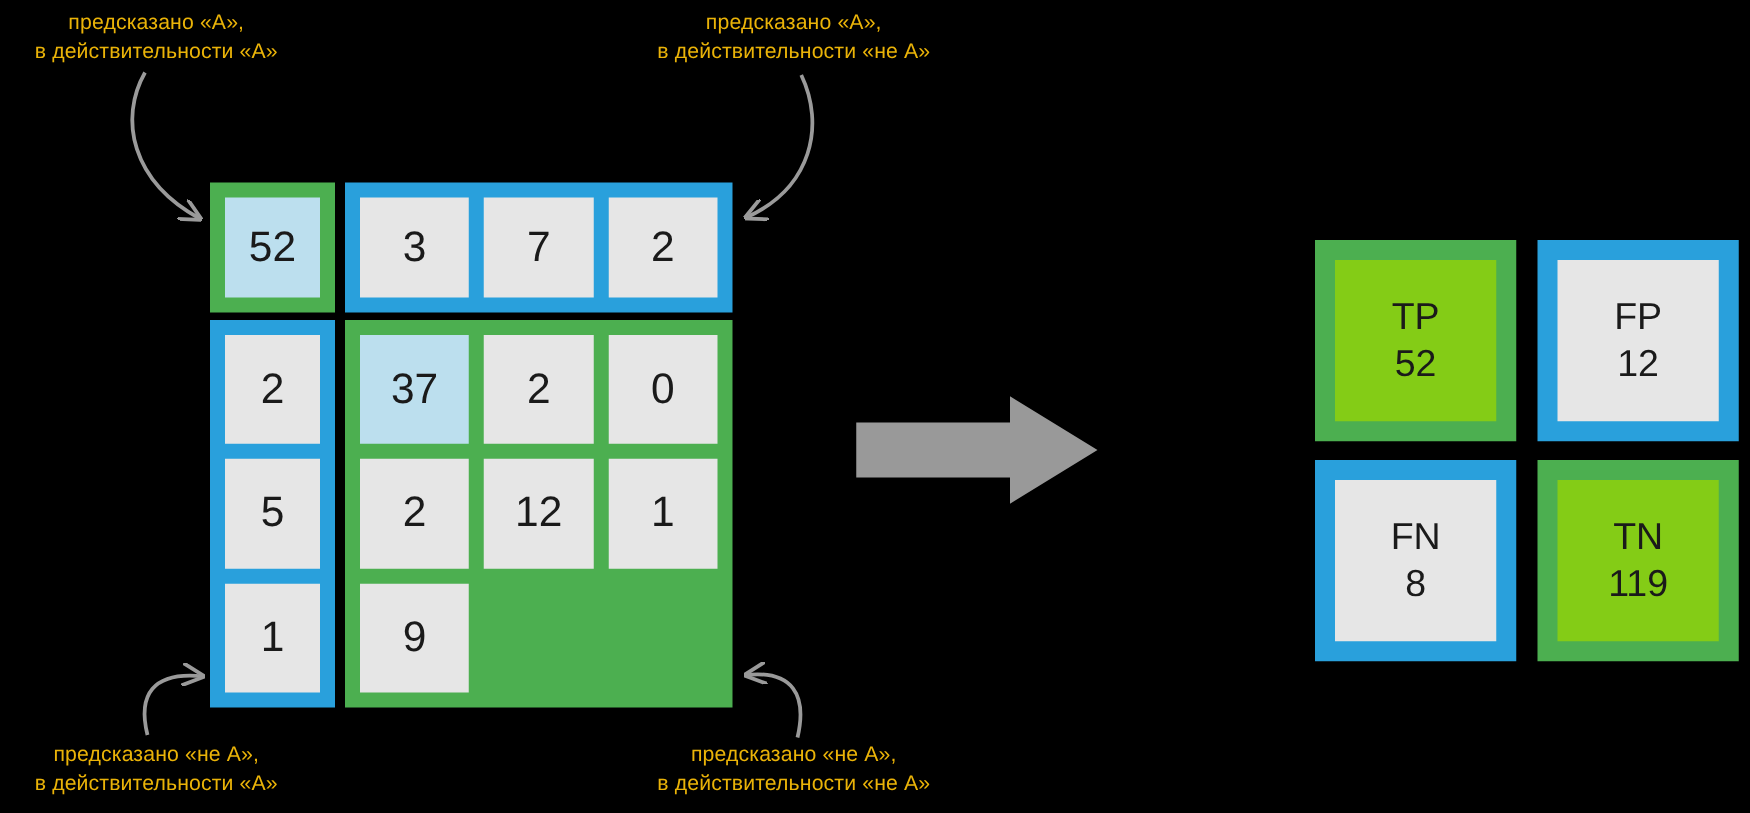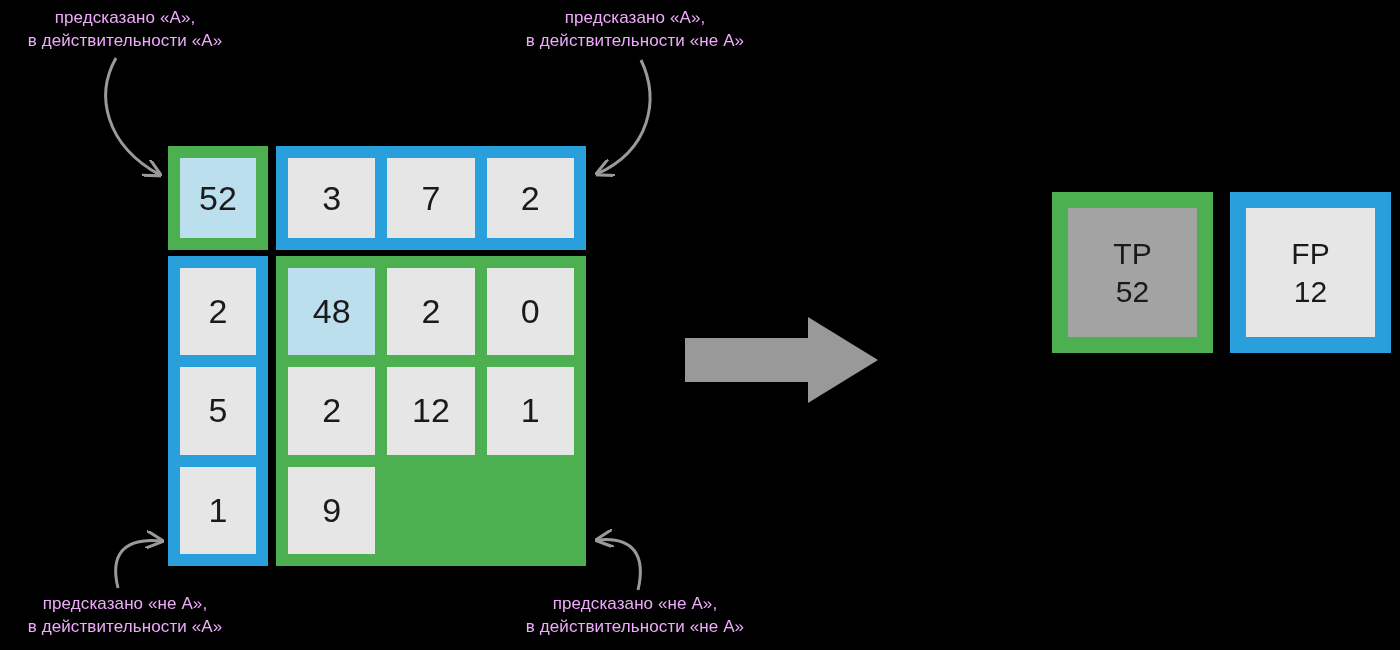--- a/index.html
+++ b/index.html
@@ -18,21 +18,21 @@
     position: absolute;
     left: 0; top: 0;
     width: 1400px;
     height: 650px;
     background: #000000;
   }
 
   
   .annot {
     position: absolute;
-    color: #f0abfc;
+    color: #eab308;
     font-size: 17px;
     line-height: 23px;
     font-family: "Liberation Sans", sans-serif;
     white-space: pre-line;
     letter-spacing: 0.1px;
   }
   .annot.tl { left: 0px;    top: 6px;   width: 250px; text-align: center; }
   .annot.tr { left: 495px;  top: 6px;   width: 280px; text-align: center; }
   .annot.bl { left: 0px;    top: 592px; width: 250px; text-align: center; }
   .annot.br { left: 495px;  top: 592px; width: 280px; text-align: center; }
@@ -92,21 +92,21 @@
     display: flex;
     flex-direction: column;
     align-items: center;
     justify-content: center;
     font-size: 30px;
     line-height: 38px;
     color: #1a1a1a;
     background: #E6E6E6;
     font-family: "Liberation Sans", sans-serif;
   }
-  .sumcell .inner.hl { background: #a3a3a3; }
+  .sumcell .inner.hl { background: #84cc16; }
 
   #sum-tp { left: 1052px; top: 192px; width: 161px; height: 161px; }
   #sum-fp { left: 1230px; top: 192px; width: 161px; height: 161px; }
   #sum-fn { left: 1052px; top: 368px; width: 161px; height: 161px; }
   #sum-tn { left: 1230px; top: 368px; width: 161px; height: 161px; }
 </style>
 </head>
 <body>
 
 <div id="stage">
@@ -148,21 +148,21 @@
     <div class="cell">2</div>
   </div>
 
   <div class="block blue" id="blk-bl">
     <div class="cell">2</div>
     <div class="cell">5</div>
     <div class="cell">1</div>
   </div>
 
   <div class="block green" id="blk-br">
-    <div class="cell hl">48</div>
+    <div class="cell hl">37</div>
     <div class="cell">2</div>
     <div class="cell">0</div>
     <div class="cell">2</div>
     <div class="cell">12</div>
     <div class="cell">1</div>
     <div class="cell">9</div>
   </div>
 
   <div class="sumcell green" id="sum-tp">
     <div class="inner hl">
@@ -171,15 +171,27 @@
     </div>
   </div>
 
   <div class="sumcell blue" id="sum-fp">
     <div class="inner">
       <span>FP</span>
       <span>12</span>
     </div>
   </div>
 
+  <div class="sumcell blue" id="sum-fn">
+    <div class="inner">
+      <span>FN</span>
+      <span>8</span>
+    </div>
+  </div>
 
+  <div class="sumcell green" id="sum-tn">
+    <div class="inner hl">
+      <span>TN</span>
+      <span>119</span>
+    </div>
+  </div>
 
 </div>
 
 </body></html>

